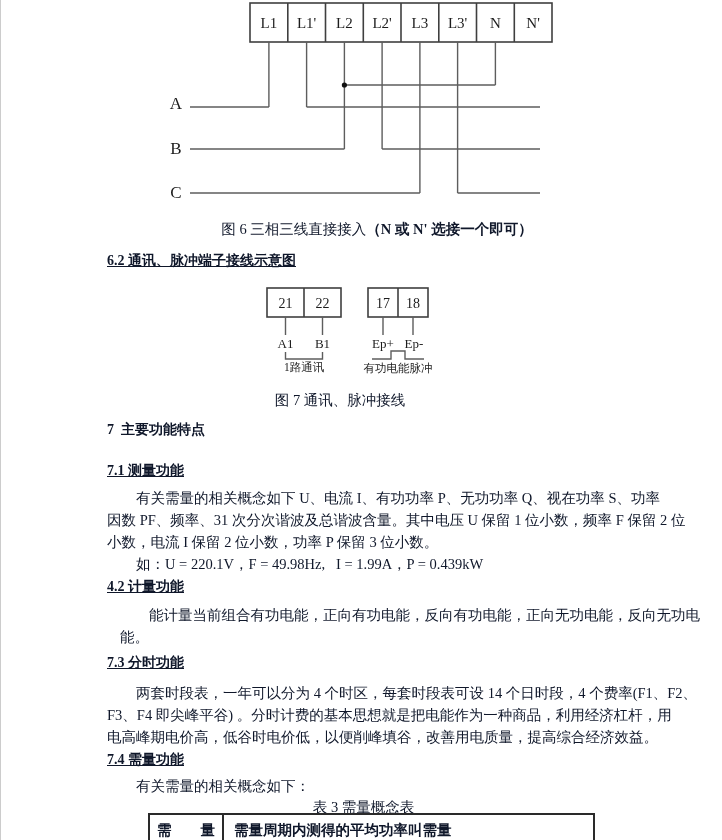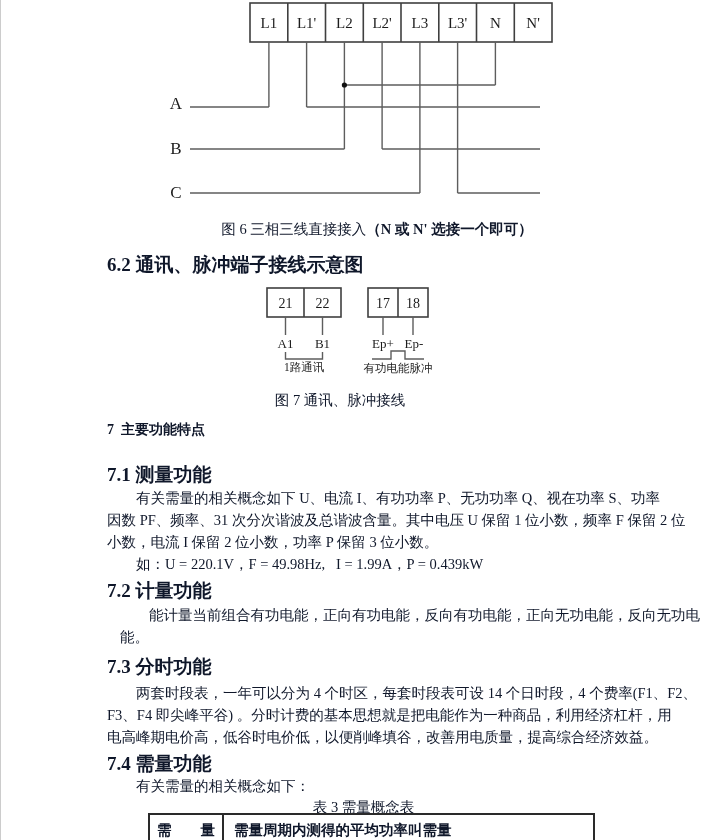--- a/index.html
+++ b/index.html
@@ -6,21 +6,21 @@
   .page{
     position:relative;width:722px;height:840px;background:#ffffff;
     overflow:hidden;margin:0;
     font-family:"Liberation Serif","DejaVu Serif",serif;color:#0f172a;
   }
   .edge-line{position:absolute;left:0;top:0;width:1px;height:100%;background:#cccccc;}
   .abs{position:absolute;}
   .center-row{text-align:center;}
   .cap{font-size:14.5px;white-space:pre;}
   .cap-bold{font-weight:bold;}
-  .h-sub{font-size:19px;font-weight:bold;white-space:pre;}
+  .h-sub{font-size:14px;font-weight:bold;white-space:pre;text-decoration:underline;}
   .h-main{font-size:14px;font-weight:bold;white-space:pre;}
   .para .line{font-size:14.5px;line-height:22px;height:22px;white-space:pre;}
   .para .indent{padding-left:29px;}
   .tbl{
     position:absolute;left:148px;top:813px;width:447px;height:34px;
     border:2px solid #2a2a2a;display:flex;box-sizing:border-box;
   }
   .tbl .term{
     width:74px;border-right:2px solid #2a2a2a;display:flex;align-items:center;
     justify-content:center;font-size:14.5px;font-weight:bold;white-space:pre;
@@ -110,21 +110,21 @@
   <div class="abs h-main" style="left:107px;top:421px;">7  主要功能特点</div>
 
   <div class="abs h-sub" style="left:107px;top:462px;">7.1 测量功能</div>
   <div class="abs para" style="left:107px;top:487px;">
     <div class="line indent">有关需量的相关概念如下 U、电流 I、有功功率 P、无功功率 Q、视在功率 S、功率</div>
     <div class="line">因数 PF、频率、31 次分次谐波及总谐波含量。其中电压 U 保留 1 位小数，频率 F 保留 2 位</div>
     <div class="line">小数，电流 I 保留 2 位小数，功率 P 保留 3 位小数。</div>
     <div class="line indent">如：U = 220.1V，F = 49.98Hz,   I = 1.99A，P = 0.439kW</div>
   </div>
 
-  <div class="abs h-sub" style="left:107px;top:578px;">7.2 计量功能</div>
+  <div class="abs h-sub" style="left:107px;top:578px;">4.2 计量功能</div>
   <div class="abs para" style="left:120px;top:604px;">
     <div class="line indent">能计量当前组合有功电能，正向有功电能，反向有功电能，正向无功电能，反向无功电</div>
     <div class="line">能。</div>
   </div>
 
   <div class="abs h-sub" style="left:107px;top:654px;">7.3 分时功能</div>
   <div class="abs para" style="left:107px;top:682px;">
     <div class="line indent">两套时段表，一年可以分为 4 个时区，每套时段表可设 14 个日时段，4 个费率(F1、F2、</div>
     <div class="line">F3、F4 即尖峰平谷) 。分时计费的基本思想就是把电能作为一种商品，利用经济杠杆，用</div>
     <div class="line">电高峰期电价高，低谷时电价低，以便削峰填谷，改善用电质量，提高综合经济效益。</div>

